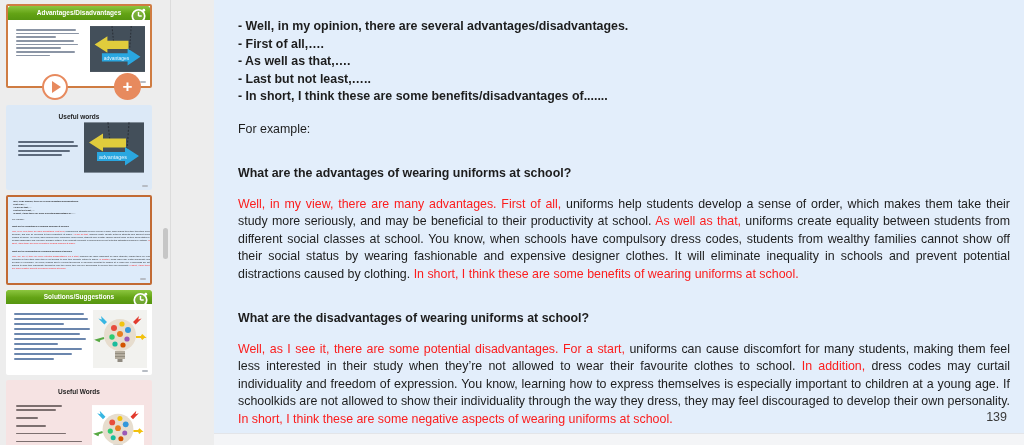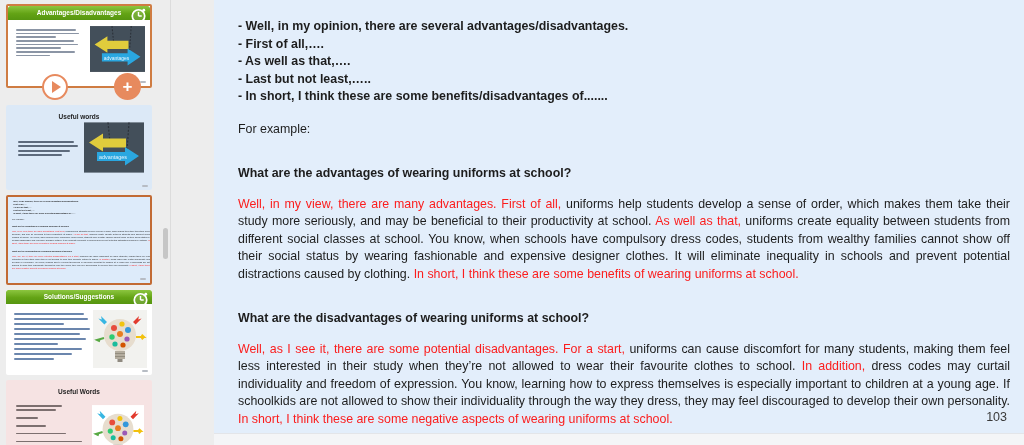--- a/index.html
+++ b/index.html
@@ -254,18 +254,18 @@
             <div class="intro-line">- As well as that,….</div>
             <div class="intro-line">- Last but not least,…..</div>
             <div class="intro-line">- In short, I think these are some benefits/disadvantages of.......</div>
           </div>
           <div class="for-example">For example:</div>
           <div class="doc-heading">What are the advantages of wearing uniforms at school?</div>
           <div class="doc-para"><span class="seg-red">Well, in my view, there are many advantages. First of all, </span><span class="seg-black">uniforms help students develop a sense of order, which makes them take their study more seriously, and may be beneficial to their productivity at school. </span><span class="seg-red">As well as that, </span><span class="seg-black">uniforms create equality between students from different social classes at school. You know, when schools have compulsory dress codes, students from wealthy families cannot show off their social status by wearing fashionable and expensive designer clothes. It will eliminate inequality in schools and prevent potential distractions caused by clothing. </span><span class="seg-red">In short, I think these are some benefits of wearing uniforms at school.</span></div>
           <div class="doc-heading">What are the disadvantages of wearing uniforms at school?</div>
           <div class="doc-para"><span class="seg-red">Well, as I see it, there are some potential disadvantages. For a start, </span><span class="seg-black">uniforms can cause discomfort for many students, making them feel less interested in their study when they’re not allowed to wear their favourite clothes to school.  </span><span class="seg-red">In addition, </span><span class="seg-black">dress codes may curtail individuality and freedom of expression. You know, learning how to express themselves is especially important to children at a young age. If schoolkids are not allowed to show their individuality through the way they dress, they may feel discouraged to develop their own personality. </span><span class="seg-red">In short, I think these are some negative aspects of wearing uniforms at school.</span></div>
         </div>
-      <div class="page-number">103</div>
+      <div class="page-number">139</div>
     </main>
     <div class="hstrip"></div>
   </div>
 
 </div>
 
 </body></html>

